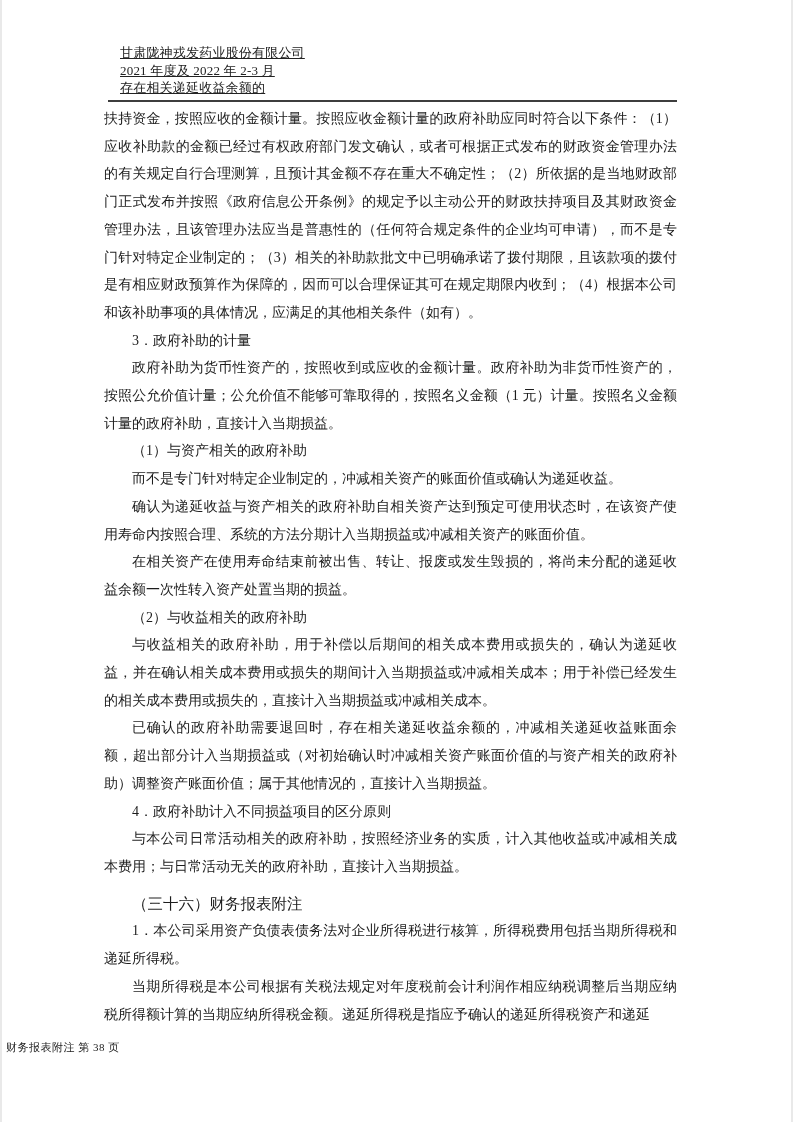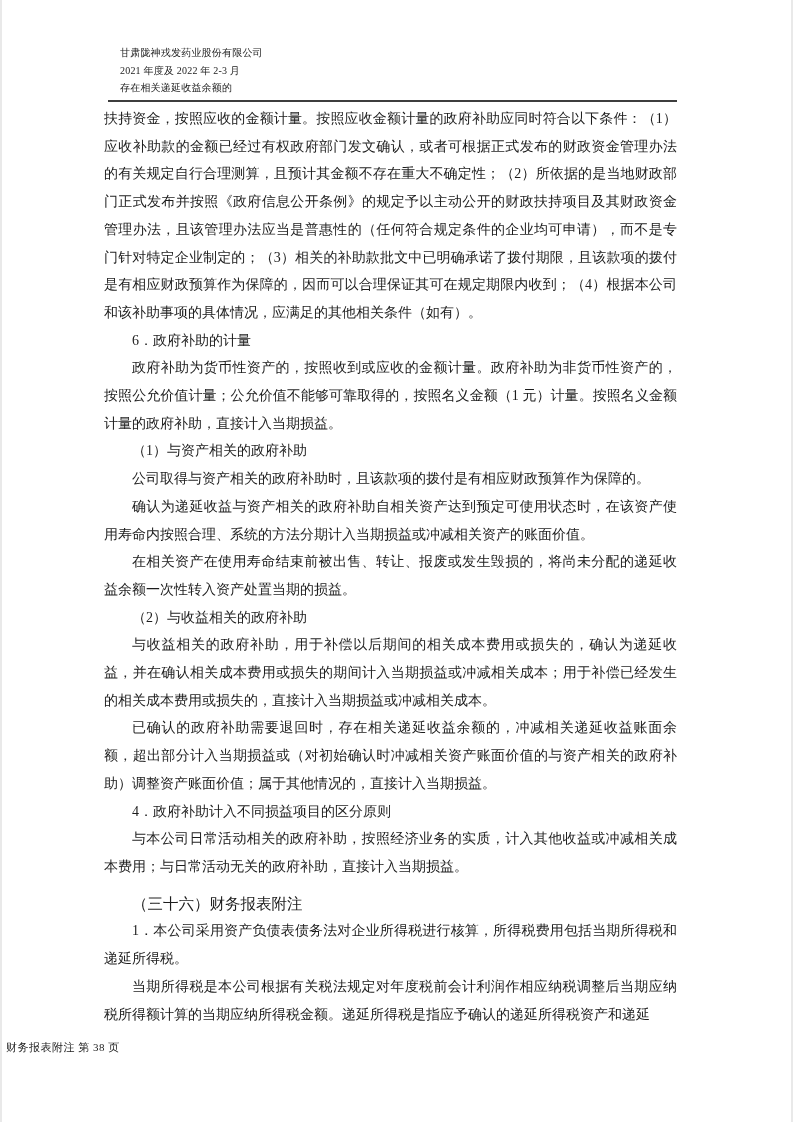--- a/index.html
+++ b/index.html
@@ -14,25 +14,26 @@
     background: #ffffff;
     overflow: hidden;
     box-shadow: inset 2px 0 0 #e9e9e9, inset -2px 0 0 #e9e9e9;
     font-family: "Liberation Serif", "DejaVu Serif", serif;
     color: #1d1d1d;
   }
   .doc-header {
     position: absolute;
     left: 120px;
     top: 44px;
-    font-size: 10px;
+    font-size: 13px;
     line-height: 17.5px;
     color: #222222;
     letter-spacing: 0.2px;
     white-space: nowrap;
+    text-decoration: underline;
   }
   .header-rule {
     position: absolute;
     left: 108px;
     top: 100px;
     width: 569px;
     height: 2px;
     background: #3d3d3d;
   }
   .doc-body {
@@ -83,24 +84,24 @@
   <header class="doc-header">
     <div>甘肃陇神戎发药业股份有限公司</div>
     <div>2021 年度及 2022 年 2-3 月</div>
     <div>存在相关递延收益余额的</div>
   </header>
 
   <div class="header-rule"></div>
 
   <main class="doc-body">
     <p class="cont">扶持资金，按照应收的金额计量。按照应收金额计量的政府补助应同时符合以下条件：（1）应收补助款的金额已经过有权政府部门发文确认，或者可根据正式发布的财政资金管理办法的有关规定自行合理测算，且预计其金额不存在重大不确定性；（2）所依据的是当地财政部门正式发布并按照《政府信息公开条例》的规定予以主动公开的财政扶持项目及其财政资金管理办法，且该管理办法应当是普惠性的（任何符合规定条件的企业均可申请），而不是专门针对特定企业制定的；（3）相关的补助款批文中已明确承诺了拨付期限，且该款项的拨付是有相应财政预算作为保障的，因而可以合理保证其可在规定期限内收到；（4）根据本公司和该补助事项的具体情况，应满足的其他相关条件（如有）。</p>
-    <h3 class="sub-heading">6．政府补助的计量</h3>
+    <h3 class="sub-heading">3．政府补助的计量</h3>
     <p class="block">政府补助为货币性资产的，按照收到或应收的金额计量。政府补助为非货币性资产的，按照公允价值计量；公允价值不能够可靠取得的，按照名义金额（1 元）计量。按照名义金额计量的政府补助，直接计入当期损益。</p>
     <p class="block">（1）与资产相关的政府补助</p>
-    <p class="block">公司取得与资产相关的政府补助时，且该款项的拨付是有相应财政预算作为保障的。</p>
+    <p class="block">而不是专门针对特定企业制定的，冲减相关资产的账面价值或确认为递延收益。</p>
     <p class="block">确认为递延收益与资产相关的政府补助自相关资产达到预定可使用状态时，在该资产使用寿命内按照合理、系统的方法分期计入当期损益或冲减相关资产的账面价值。</p>
     <p class="block">在相关资产在使用寿命结束前被出售、转让、报废或发生毁损的，将尚未分配的递延收益余额一次性转入资产处置当期的损益。</p>
     <p class="block">（2）与收益相关的政府补助</p>
     <p class="block">与收益相关的政府补助，用于补偿以后期间的相关成本费用或损失的，确认为递延收益，并在确认相关成本费用或损失的期间计入当期损益或冲减相关成本；用于补偿已经发生的相关成本费用或损失的，直接计入当期损益或冲减相关成本。</p>
     <p class="block">已确认的政府补助需要退回时，存在相关递延收益余额的，冲减相关递延收益账面余额，超出部分计入当期损益或（对初始确认时冲减相关资产账面价值的与资产相关的政府补助）调整资产账面价值；属于其他情况的，直接计入当期损益。</p>
     <h3 class="sub-heading">4．政府补助计入不同损益项目的区分原则</h3>
     <p class="block">与本公司日常活动相关的政府补助，按照经济业务的实质，计入其他收益或冲减相关成本费用；与日常活动无关的政府补助，直接计入当期损益。</p>
     <h2 class="major-heading">（三十六）财务报表附注</h2>
     <p class="block">1．本公司采用资产负债表债务法对企业所得税进行核算，所得税费用包括当期所得税和递延所得税。</p>
     <p class="block">当期所得税是本公司根据有关税法规定对年度税前会计利润作相应纳税调整后当期应纳税所得额计算的当期应纳所得税金额。递延所得税是指应予确认的递延所得税资产和递延</p>

